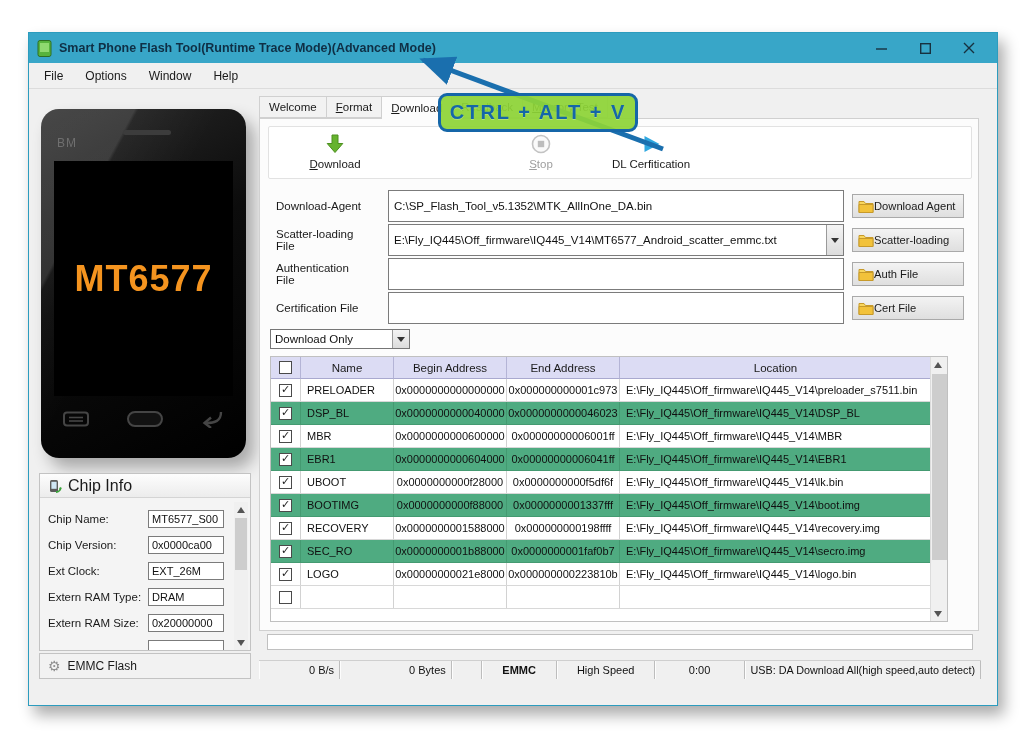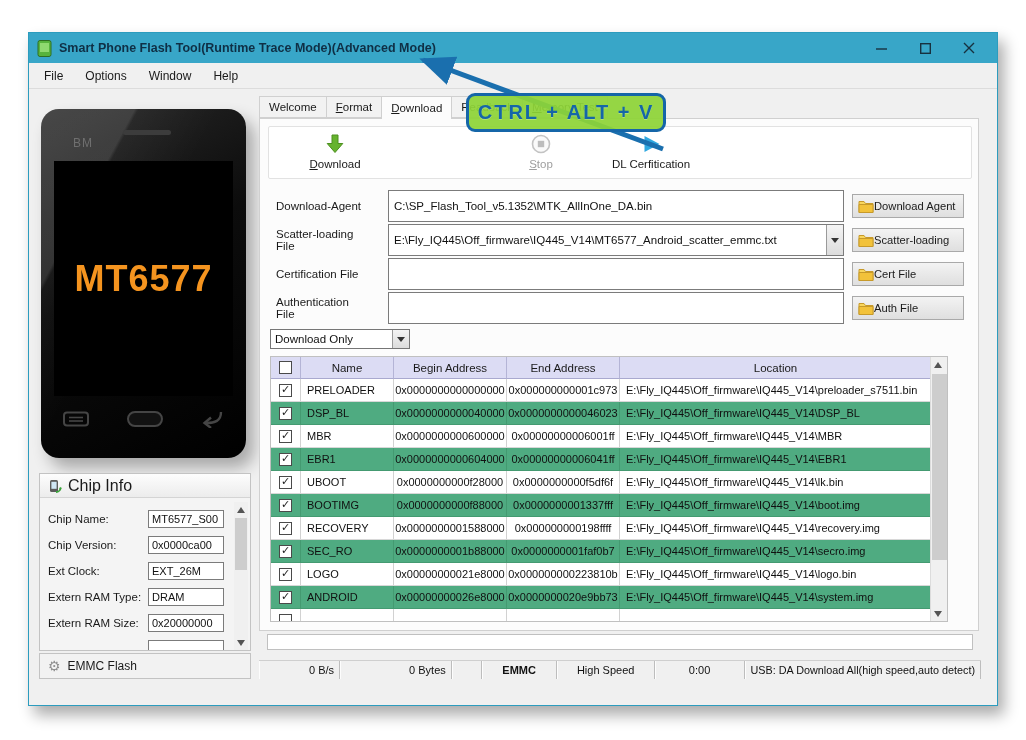--- a/index.html
+++ b/index.html
@@ -23,21 +23,21 @@
     background:#f0f0f0; border-bottom:1px solid #dcdcdc; display:flex; align-items:center; padding-left:4px; }
   .menu-item { font-size:12px; color:#1a1a1a; padding:4px 11px; }
 
   
   .phone { position:absolute; left:12px; top:76px; width:205px; height:349px;
     background:linear-gradient(150deg,#2a2a2a 0%,#0c0c0c 45%,#000 100%);
     border-radius:18px; box-shadow:8px 10px 16px rgba(0,0,0,.30); }
   .phone::before { content:""; position:absolute; inset:0; border-radius:18px;
     background:linear-gradient(118deg, rgba(255,255,255,.14) 0%, rgba(255,255,255,.14) 24%,
       rgba(255,255,255,.04) 25%, rgba(255,255,255,0) 46%); pointer-events:none; }
-  .phone-brand { position:absolute; left:32px; top:27px; font-size:12px; color:#6f6f6f; letter-spacing:1px; }
+  .phone-brand { position:absolute; left:16px; top:27px; font-size:12px; color:#6f6f6f; letter-spacing:1px; }
   .phone-speaker { position:absolute; left:82px; top:21px; width:48px; height:5px;
     background:#3c3c3c; border-radius:3px; }
   .phone-screen { position:absolute; left:13px; top:52px; width:179px; height:235px;
     background:#000; display:flex; align-items:center; justify-content:center; }
   .phone-chip { font-size:36px; font-weight:bold; color:var(--chip-orange,#f5941f); letter-spacing:1px; }
   .phone-keys { position:absolute; left:22px; top:297px; width:161px; height:26px;
     display:flex; align-items:center; justify-content:space-between; }
   .phone-keys svg, .home-key { display:block; }
   .home-key { width:36px; height:16px; border:2px solid #454545; border-radius:8px; background:#121212; }
 
@@ -143,21 +143,21 @@
   .sc5 { width:99px; justify-content:center; }
   .sc6 { width:91px; justify-content:center; }
   .sc7 { flex:1; font-size:10.8px; }
 
   
   .pointer-arrow { position:absolute; left:0; top:0; z-index:28; pointer-events:none; }
   .callout { position:absolute; left:409px; top:60px; width:200px; height:39px; z-index:29;
     background:rgba(142,212,55,.93); border:3px solid var(--callout-border,#1566a8); border-radius:9px;
     display:flex; align-items:center; justify-content:center;
     font-size:20px; font-weight:bold; letter-spacing:2px; color:var(--callout-border,#1566a8);
-    text-shadow:0 1px 0 rgba(255,255,255,.25);margin-left:28px; }
+    text-shadow:0 1px 0 rgba(255,255,255,.25); }
   u { text-decoration:underline; }
 </style>
 </head>
 <body>
 
 <div class="stage">
   <div class="window">
 
     <div class="titlebar">
       <svg width="15" height="17" viewBox="0 0 15 17">
@@ -331,47 +331,47 @@
     </span>
     <button class="fbtn">
       <svg width="16" height="13" viewBox="0 0 16 13">
         <path d="M1 1.5 h5 l1.5 2 H15 v9 H1 z" fill="#f8d65e" stroke="#c79a2a"></path>
         <path d="M1 4.5 h14 v8 H1 z" fill="var(--folder-yellow,#f2c23a)" stroke="#c79a2a"></path>
       </svg>
       <span class="fbtn-lb">Scatter-loading</span>
     </button>
   </div>
           <div class="frow">
+    <span class="flabel">Authentication File</span>
+    <span class="input-wrap">
+      <input class="finput" type="text" readonly="" style="">
+      
+    </span>
+    <button class="fbtn">
+      <svg width="16" height="13" viewBox="0 0 16 13">
+        <path d="M1 1.5 h5 l1.5 2 H15 v9 H1 z" fill="#f8d65e" stroke="#c79a2a"></path>
+        <path d="M1 4.5 h14 v8 H1 z" fill="var(--folder-yellow,#f2c23a)" stroke="#c79a2a"></path>
+      </svg>
+      <span class="fbtn-lb">Auth File</span>
+    </button>
+  </div>
+          <div class="frow">
     <span class="flabel">Certification File</span>
     <span class="input-wrap">
       <input class="finput" type="text" readonly="" style="">
       
     </span>
     <button class="fbtn">
       <svg width="16" height="13" viewBox="0 0 16 13">
         <path d="M1 1.5 h5 l1.5 2 H15 v9 H1 z" fill="#f8d65e" stroke="#c79a2a"></path>
         <path d="M1 4.5 h14 v8 H1 z" fill="var(--folder-yellow,#f2c23a)" stroke="#c79a2a"></path>
       </svg>
       <span class="fbtn-lb">Cert File</span>
     </button>
   </div>
-          <div class="frow">
-    <span class="flabel">Authentication File</span>
-    <span class="input-wrap">
-      <input class="finput" type="text" readonly="" style="">
-      
-    </span>
-    <button class="fbtn">
-      <svg width="16" height="13" viewBox="0 0 16 13">
-        <path d="M1 1.5 h5 l1.5 2 H15 v9 H1 z" fill="#f8d65e" stroke="#c79a2a"></path>
-        <path d="M1 4.5 h14 v8 H1 z" fill="var(--folder-yellow,#f2c23a)" stroke="#c79a2a"></path>
-      </svg>
-      <span class="fbtn-lb">Auth File</span>
-    </button>
-  </div>
         </div>
 
       <div class="mode-combo">
         <span class="mode-lb">Download Only</span>
         <span class="mode-btn">
             <i></i>
           </span>
       </div>
 
       <div class="ptable">
@@ -531,37 +531,20 @@
     <div class="tcell c-addr">
                 <span class="tval">0x00000000021e8000</span>
               </div>
     <div class="tcell c-addr">
                 <span class="tval">0x000000000223810b</span>
               </div>
     <div class="tcell c-loc">
                 <span class="tval">E:\Fly_IQ445\Off_firmware\IQ445_V14\logo.bin</span>
               </div>
   </div>
-            <div class="trow green">
-    <div class="tcell c-cb">
-                <span class="cb checked"></span>
-              </div>
-    <div class="tcell c-name">
-                <span class="tval">ANDROID</span>
-              </div>
-    <div class="tcell c-addr">
-                <span class="tval">0x00000000026e8000</span>
-              </div>
-    <div class="tcell c-addr">
-                <span class="tval">0x0000000020e9bb73</span>
-              </div>
-    <div class="tcell c-loc">
-                <span class="tval">E:\Fly_IQ445\Off_firmware\IQ445_V14\system.img</span>
-              </div>
-  </div>
             <div class="trow partial">
     <div class="tcell c-cb">
                 <span class="cb"></span>
               </div>
     <div class="tcell c-name">
                 <span class="tval"></span>
               </div>
     <div class="tcell c-addr">
                 <span class="tval"></span>
               </div>

